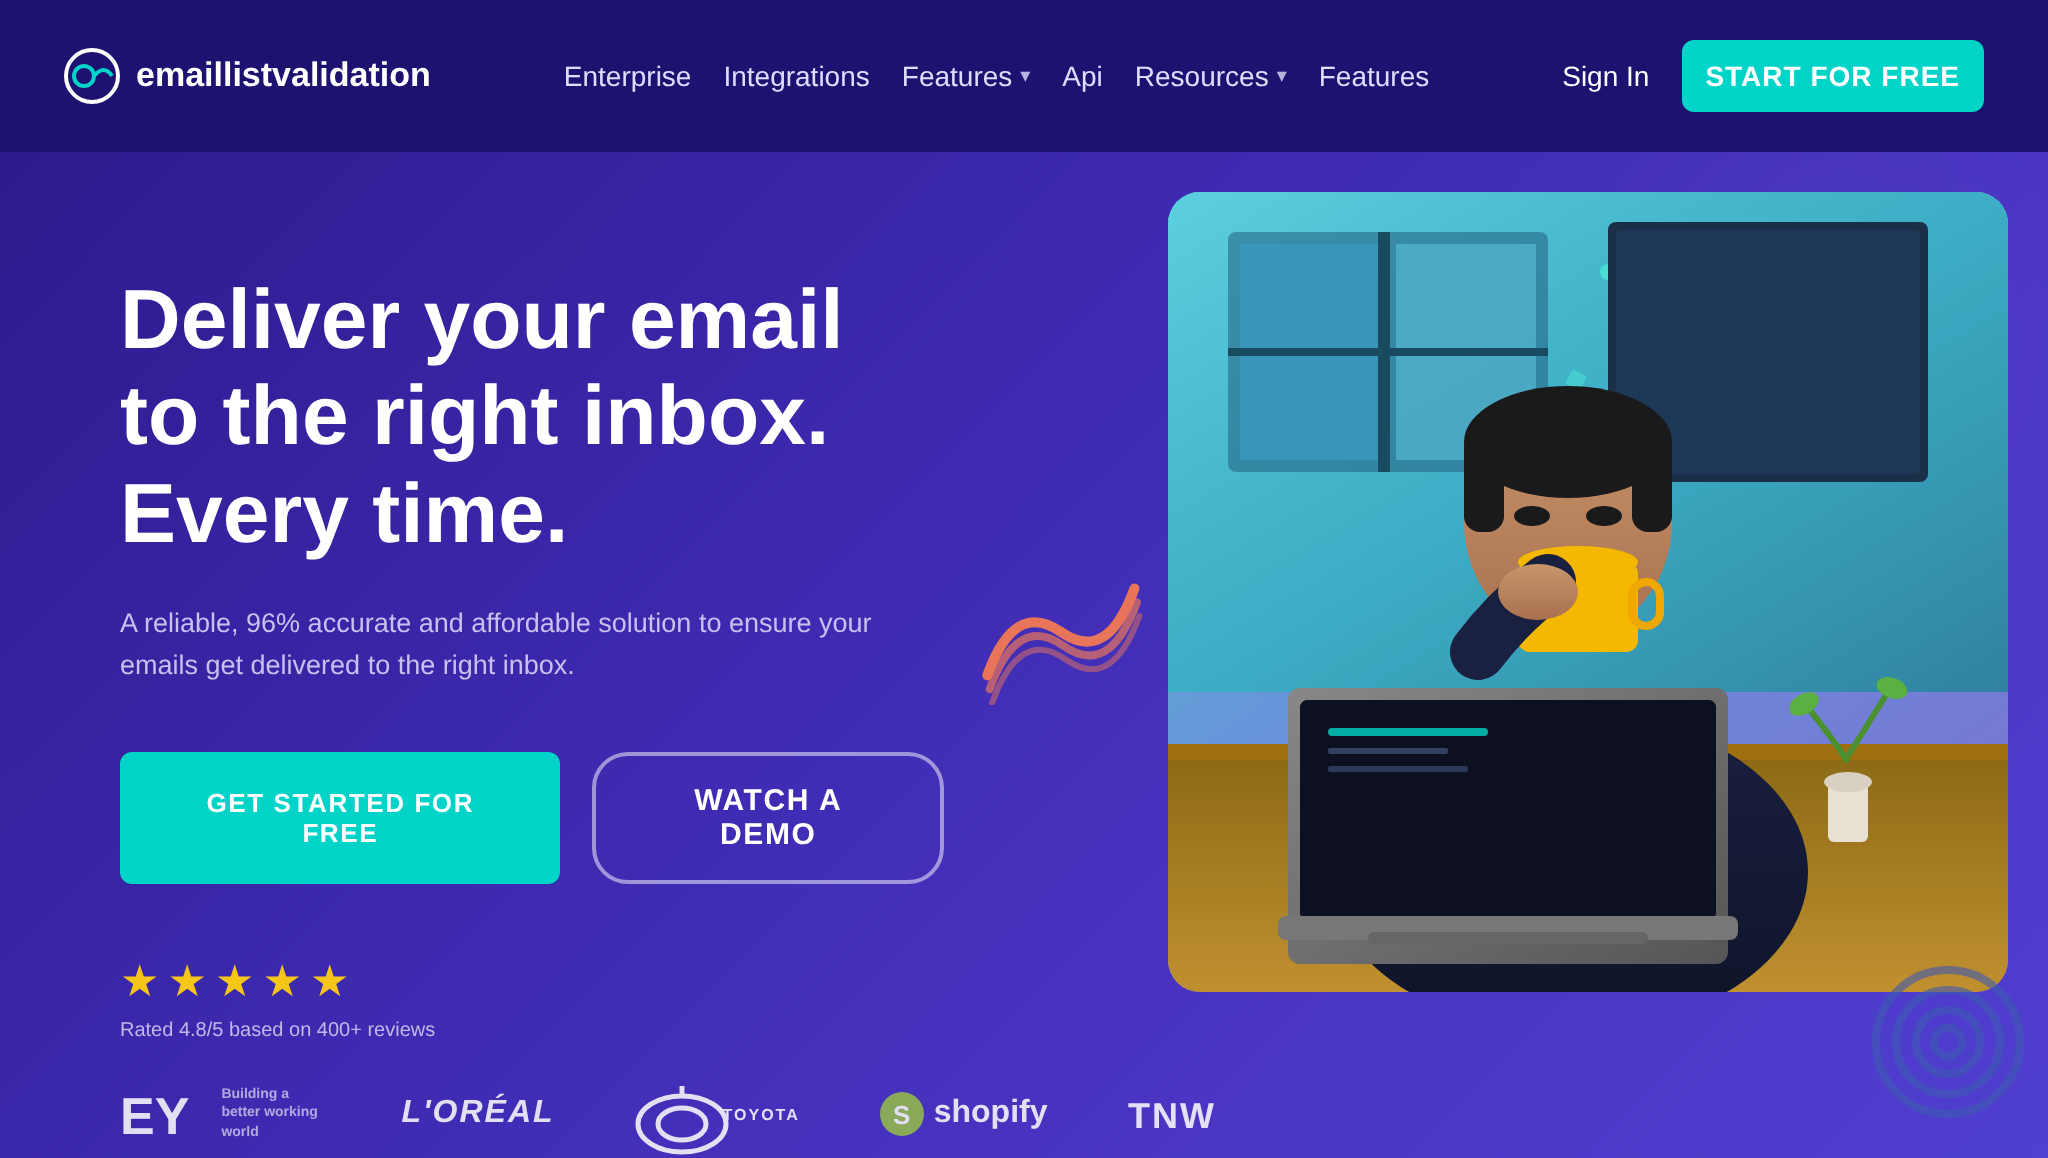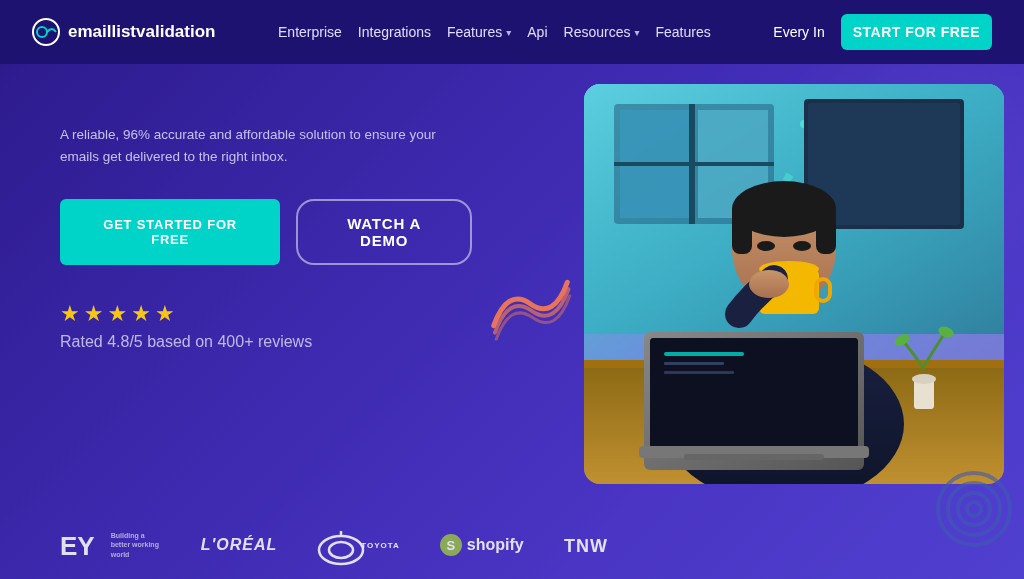--- a/index.html
+++ b/index.html
@@ -11,21 +11,21 @@
       overflow: hidden;
       color: white;
     }
 
     
     nav {
       display: flex;
       align-items: center;
       justify-content: space-between;
       padding: 0 32px;
-      height: 64px;
+      height: 76px;
       background: #1e1270;
       position: relative;
       z-index: 10;
     }
     .nav-logo {
       display: flex;
       align-items: center;
       gap: 8px;
     }
     .nav-logo-icon {
@@ -168,21 +168,21 @@
     }
     .stars {
       display: flex;
       gap: 4px;
     }
     .star {
       color: #f5c518;
       font-size: 22px;
     }
     .stars-text {
-      font-size: 16px;
+      font-size: 10px;
       color: #c0b8e8;
     }
 
     
     .trusted-section {
       position: absolute;
       bottom: 0;
       left: 0;
       right: 0;
       padding: 16px 60px 20px;
@@ -331,21 +331,21 @@
     </span>
     <span class="nav-link">Api</span>
     <span class="nav-link">
       <span>Resources</span>
       <span class="chevron">▾</span>
     </span>
     <span class="nav-link">Features</span>
   </div>
 
   <div class="nav-actions">
-    <span class="signin-btn">Every In</span>
+    <span class="signin-btn">Sign In</span>
     <button class="start-free-btn">START FOR FREE</button>
   </div>
 </nav>
 
 <div class="hero">
 
   <div class="wave-decoration">
     <svg width="100" height="70" viewBox="0 0 100 70">
       <path d="M10 55 Q30 20 50 40 Q70 60 90 25" stroke="#e8755a" stroke-width="5" fill="none" stroke-linecap="round"></path>
       <path d="M10 62 Q30 27 50 47 Q70 67 90 32" stroke="#e8755a" stroke-width="4" fill="none" stroke-linecap="round" opacity="0.7"></path>
@@ -356,20 +356,21 @@
   <div class="circles-decoration">
     <svg width="80" height="80" viewBox="0 0 80 80">
       <circle cx="40" cy="40" r="36" stroke="#3d5ab0" stroke-width="4" fill="none" opacity="0.6"></circle>
       <circle cx="40" cy="40" r="26" stroke="#3d5ab0" stroke-width="4" fill="none" opacity="0.6"></circle>
       <circle cx="40" cy="40" r="16" stroke="#3d5ab0" stroke-width="4" fill="none" opacity="0.6"></circle>
       <circle cx="40" cy="40" r="7" stroke="#3d5ab0" stroke-width="4" fill="none" opacity="0.6"></circle>
     </svg>
   </div>
 
   <div class="hero-left">
+    <h1 class="hero-heading">Deliver your email to the right inbox. Every time.</h1>
     <p class="hero-sub">A reliable, 96% accurate and affordable solution to ensure your emails get delivered to the right inbox.</p>
 
     <div class="hero-buttons">
       <button class="btn-get-started">GET STARTED FOR FREE</button>
       <button class="btn-watch-demo">WATCH A DEMO</button>
     </div>
 
     <div class="stars-section">
       <div class="stars">
         <span class="star">★</span>

